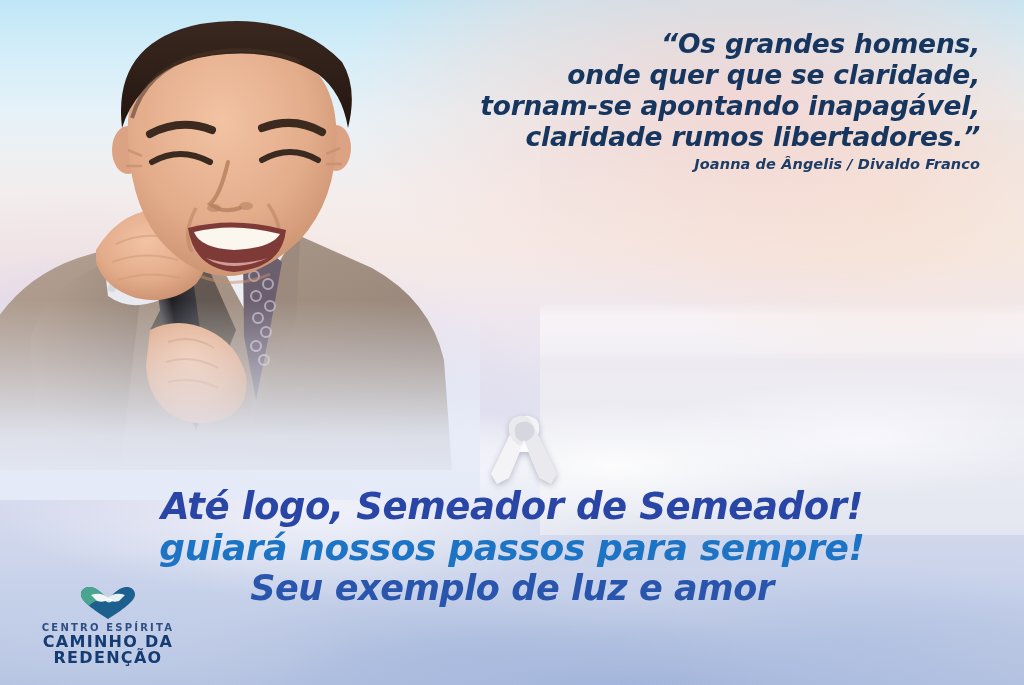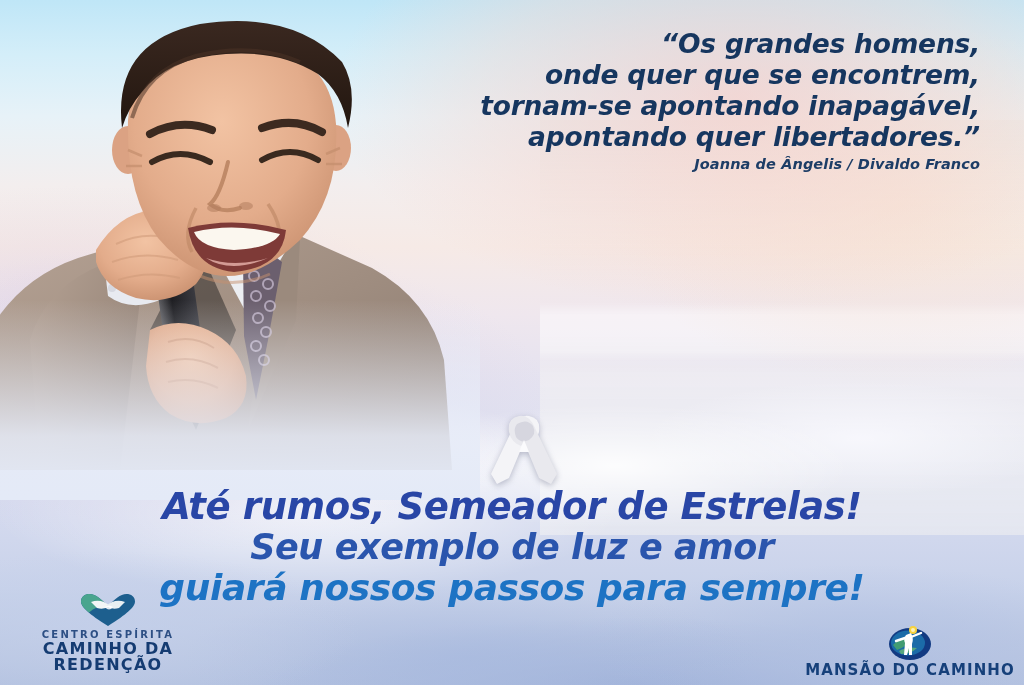--- a/index.html
+++ b/index.html
@@ -144,21 +144,21 @@
     letter-spacing: -0.4px;
     white-space: nowrap;
   }
   .msg-line-1 { font-size: 37px; line-height: 40px; color: #2946a6; }
   .msg-line-2 { font-size: 35px; line-height: 40px; color: #2a55ad; }
   .msg-line-3 { font-size: 36px; line-height: 41px; color: #1d73c4; }
 
   
   .logo-left {
     position: absolute;
-    left: 8px; bottom: 12px;
+    left: 8px; bottom: 19px;
     width: 200px;
     text-align: center;
   }
   .logo-right {
     position: absolute;
     right: 8px; bottom: 6px;
     width: 212px;
     text-align: center;
   }
   .logo-mark { height: 36px; display: flex; align-items: center; justify-content: center; }
@@ -326,65 +326,49 @@
         </g>
       </g>
     </svg>
     <div class="portrait-fade"></div>
   </div>
 
   <div class="bg-layer clouds-low"></div>
 
   <div class="quote-block">
     <div class="quote-line">“Os grandes homens,</div>
-    <div class="quote-line">onde quer que se encontrem,</div>
+    <div class="quote-line">onde quer que se claridade,</div>
     <div class="quote-line">tornam-se apontando inapagável,</div>
-    <div class="quote-line">apontando quer libertadores.”</div>
+    <div class="quote-line">claridade rumos libertadores.”</div>
     <div class="quote-credit">Joanna de Ângelis / Divaldo Franco</div>
   </div>
 
   <div class="ribbon">
     <svg viewBox="0 0 74 82">
       <path d="M37 34 L22 70 L10 76 L4 66 L26 20 Q32 6 42 8 Q54 10 52 24 Q50 34 40 38 Z" fill="#f4f4f7"></path>
       <path d="M37 34 L52 70 L64 76 L70 66 L48 20 Q42 6 32 8 Q20 10 22 24 Q24 34 34 38 Z" fill="#e9e9ee"></path>
       <path d="M30 16 Q40 10 46 18 Q50 26 42 32 Q34 36 29 29 Q26 21 30 16 Z" fill="#cfcfd9" opacity="0.75"></path>
       <path d="M37 32 L42 44 L32 44 Z" fill="#fbfbfd"></path>
     </svg>
   </div>
 
   <div class="message">
-    <div class="msg-line msg-line-1">Até rumos, Semeador de Estrelas!</div>
+    <div class="msg-line msg-line-1">Até logo, Semeador de Semeador!</div>
+    <div class="msg-line msg-line-3">guiará nossos passos para sempre!</div>
     <div class="msg-line msg-line-2">Seu exemplo de luz e amor</div>
-    <div class="msg-line msg-line-3">guiará nossos passos para sempre!</div>
   </div>
 
   <div class="logo-left">
     <div class="logo-mark">
       <svg width="58" height="34" viewBox="0 0 58 34">
         <path d="M29 33 C10 21 2 14 2 8.5 C2 3.5 6 1 10.5 1 C17 1 22 6 29 13 C36 6 41 1 47.5 1 C52 1 56 3.5 56 8.5 C56 14 48 21 29 33 Z" fill="#1d5f8e"></path>
         <path d="M29 13 C22 6 17 1 10.5 1 C6 1 2 3.5 2 8.5 C2 11.5 4.5 15 10 19.5 C16 14 23 12 29 13 Z" fill="#4aa58e"></path>
         <path d="M12 9 Q22 5 31 13 Q25 17 18 15 Z" fill="#f2f6f6"></path>
         <path d="M46 9 Q36 5 27 13 Q33 17 40 15 Z" fill="#e8f0f2"></path>
         <path d="M26 14 Q30 11 34 14 Q30 19 26 14 Z" fill="#ffffff" opacity="0.85"></path>
       </svg>
     </div>
     <div class="logo-text-sm">CENTRO ESPÍRITA</div>
     <div class="logo-text-lg">CAMINHO DA REDENÇÃO</div>
   </div>
 
-  <div class="logo-right">
-    <div class="logo-mark">
-      <svg width="46" height="36" viewBox="0 0 46 36">
-        <ellipse cx="23" cy="19" rx="21" ry="16" fill="#123a82"></ellipse>
-        <ellipse cx="21" cy="18" rx="17" ry="12.5" fill="#1b6ba8"></ellipse>
-        <path d="M6 20 Q14 10 26 12 Q20 22 10 25 Z" fill="#49a56a" opacity="0.85"></path>
-        <path d="M12 26 Q20 21 30 23 Q24 29 14 29 Z" fill="#6fc06e" opacity="0.7"></path>
-        <circle cx="26" cy="5" r="4" fill="#f7d23e"></circle>
-        <circle cx="26" cy="5" r="2" fill="#fdf3b8"></circle>
-        <path d="M24 8 Q27 14 25 19 L25 30 L22 30 L22 23 L20 30 L17 30 L18 18 Q16 14 19 10 Z" fill="#ffffff"></path>
-        <path d="M24 12 L34 8" stroke="#ffffff" stroke-width="2.4" stroke-linecap="round"></path>
-        <path d="M18 13 L9 16" stroke="#ffffff" stroke-width="2.4" stroke-linecap="round"></path>
-      </svg>
-    </div>
-    <div class="logo-text-mc">MANSÃO DO CAMINHO</div>
-  </div>
 
 </div>
 
 </body></html>

